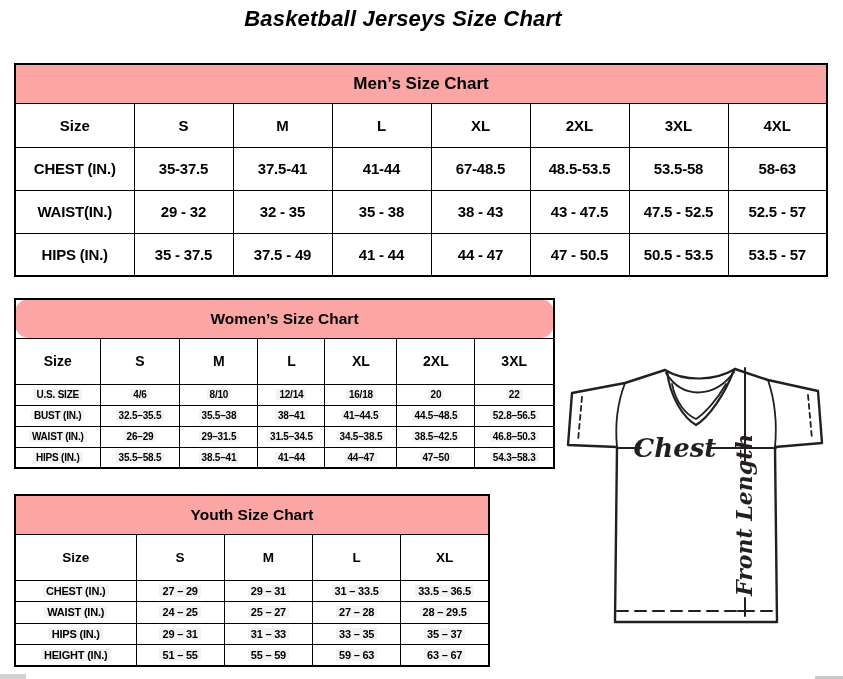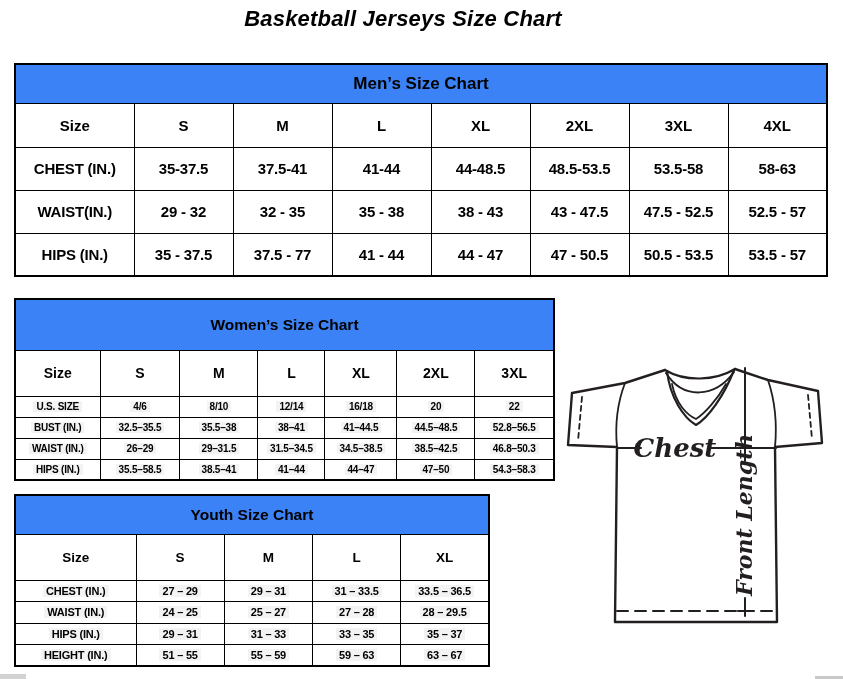--- a/index.html
+++ b/index.html
@@ -24,33 +24,33 @@
     border:2px solid #000;
     background:#fff;
   }
   .size-table th, .size-table td {
     border:1px solid #000;
     text-align:center; vertical-align:middle;
     font-weight:bold; color:#000;
     overflow:hidden; white-space:nowrap;
   }
   .size-table td.band {
-    background:#3b82f6;
+    background:#fca5a5;
     font-weight:bold;
   }
   
   .mens { left:14px; top:63px; width:814px; }
   .mens th, .mens td { border-width:1.5px; }
   .mens td.band { height:39px; font-size:17px; }
   .mens .head-row th { height:44px; font-size:15px; }
   .mens .data-row th, .mens .data-row td { height:43px; font-size:15px; letter-spacing:-0.2px; }
   .mens col.c0 { width:119px; }
   
   .womens { left:14px; top:298px; width:541px; }
-  .womens td.band { height:51px; font-size:15.5px; }
+  .womens td.band { height:39px; font-size:15.5px;border-radius:14px; }
   .womens .head-row th { height:46px; font-size:14px; }
   .womens .data-row th, .womens .data-row td { height:21px; font-size:10px; letter-spacing:-0.2px; }
   .womens col.c0 { width:85px; }
   .womens col.c2 { width:78px; } .womens col.c3 { width:67px; }
   .womens col.c4 { width:72px; } .womens col.c5 { width:78px; }
   .womens col.c6 { width:79px; }
   
   .youth { left:14px; top:494px; width:476px; }
   .youth td.band { height:39px; font-size:15.5px; }
   .youth .head-row th { height:46px; font-size:13.5px; }
@@ -99,39 +99,39 @@
         <th>XL</th>
         <th>2XL</th>
         <th>3XL</th>
         <th>4XL</th>
       </tr>
       <tr class="data-row">
         <th class="rowlabel"><span>CHEST (IN.)</span></th>
         <td><span>35-37.5</span></td>
         <td><span>37.5-41</span></td>
         <td><span>41-44</span></td>
-        <td><span>44-48.5</span></td>
+        <td><span>67-48.5</span></td>
         <td><span>48.5-53.5</span></td>
         <td><span>53.5-58</span></td>
         <td><span>58-63</span></td>
       </tr>
       <tr class="data-row">
         <th class="rowlabel"><span>WAIST(IN.)</span></th>
         <td><span>29 - 32</span></td>
         <td><span>32 - 35</span></td>
         <td><span>35 - 38</span></td>
         <td><span>38 - 43</span></td>
         <td><span>43 - 47.5</span></td>
         <td><span>47.5 - 52.5</span></td>
         <td><span>52.5 - 57</span></td>
       </tr>
       <tr class="data-row">
         <th class="rowlabel"><span>HIPS (IN.)</span></th>
         <td><span>35 - 37.5</span></td>
-        <td><span>37.5 - 77</span></td>
+        <td><span>37.5 - 49</span></td>
         <td><span>41 - 44</span></td>
         <td><span>44 - 47</span></td>
         <td><span>47 - 50.5</span></td>
         <td><span>50.5 - 53.5</span></td>
         <td><span>53.5 - 57</span></td>
       </tr>
     </tbody>
   </table>
 
 <table class="size-table womens">

